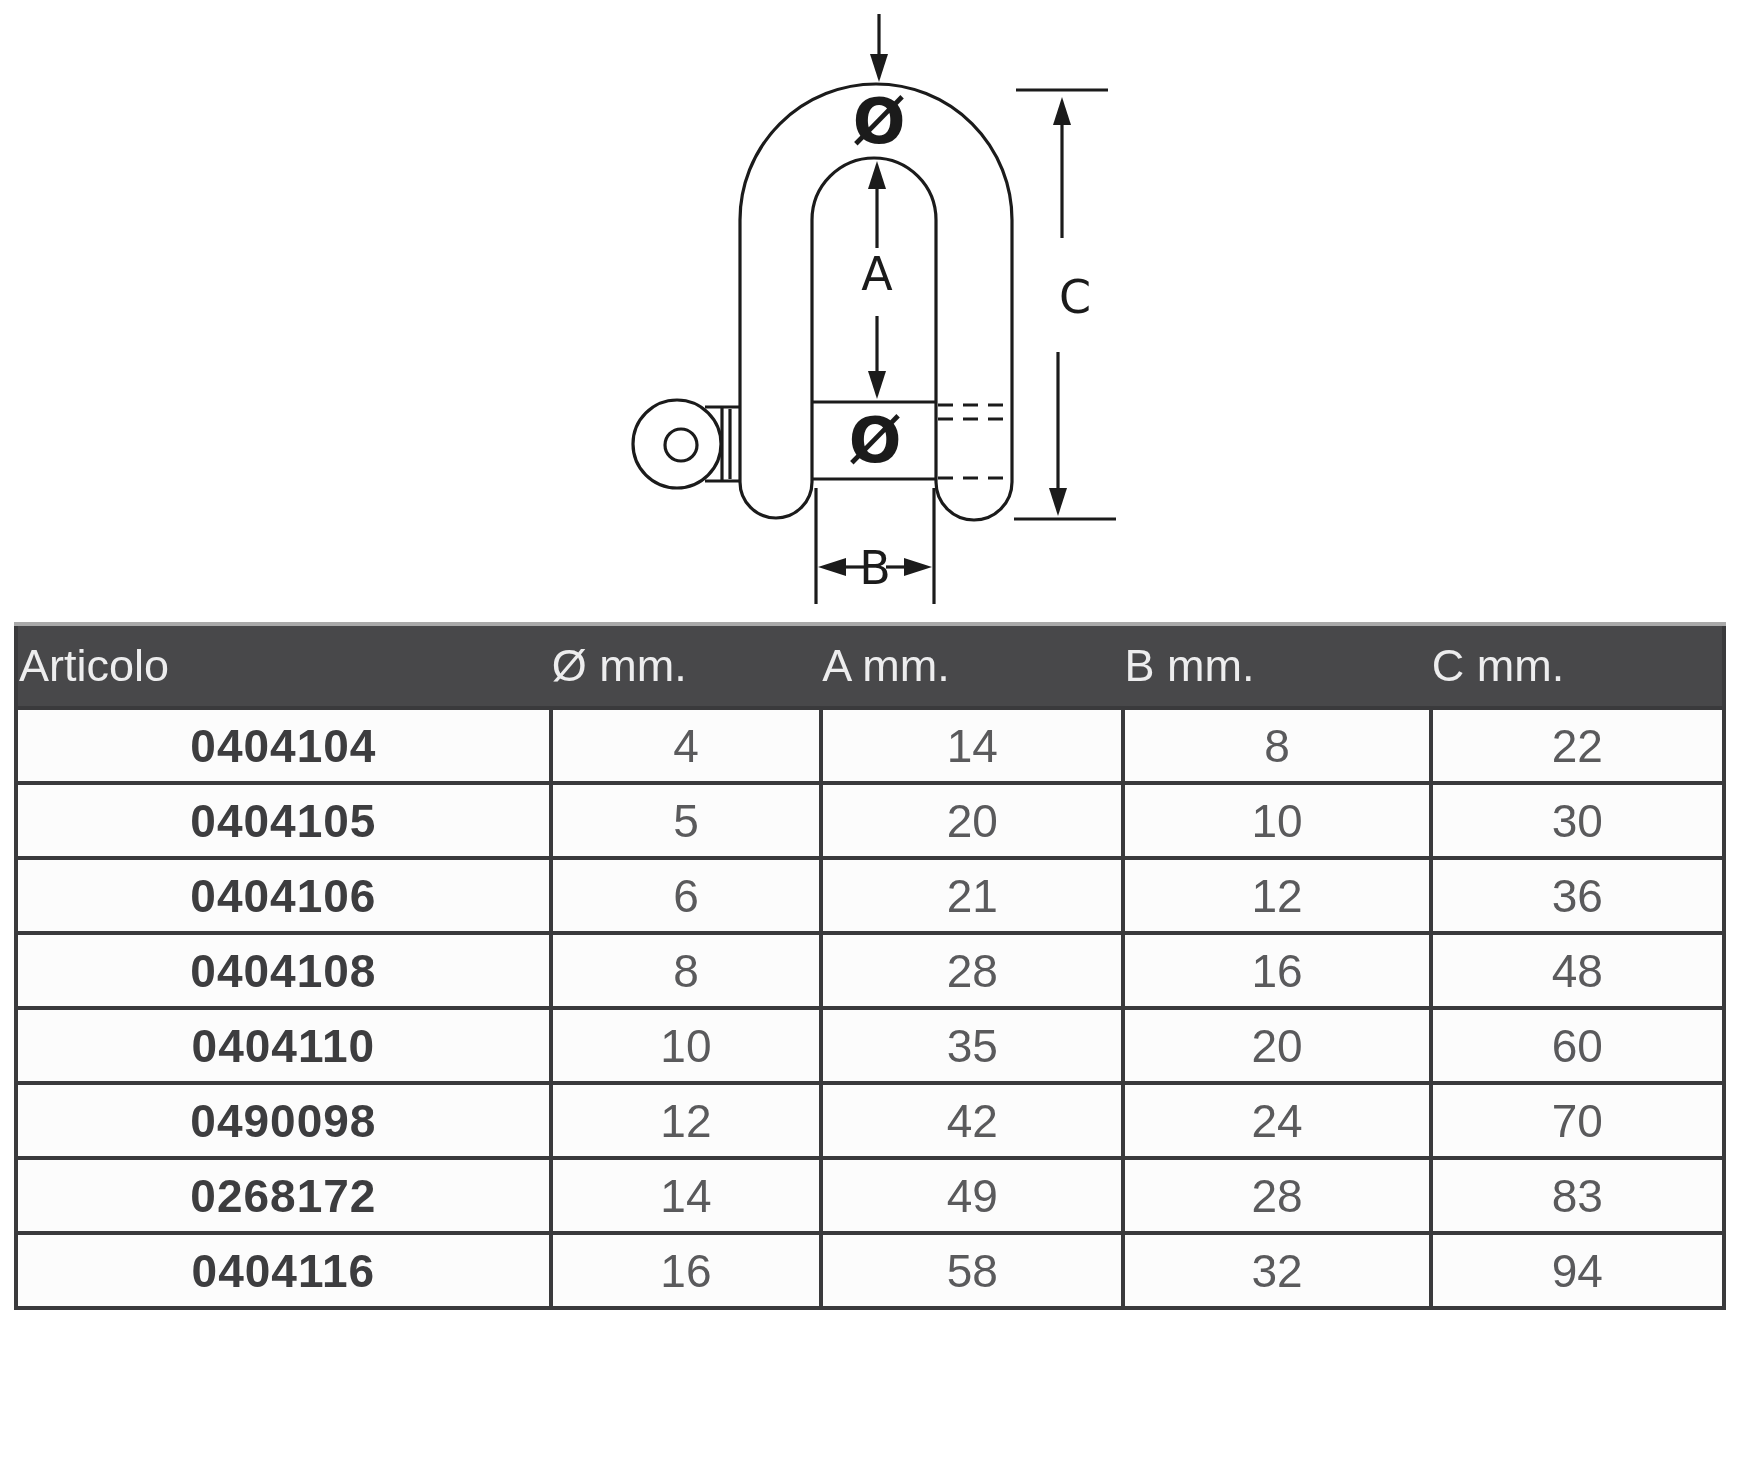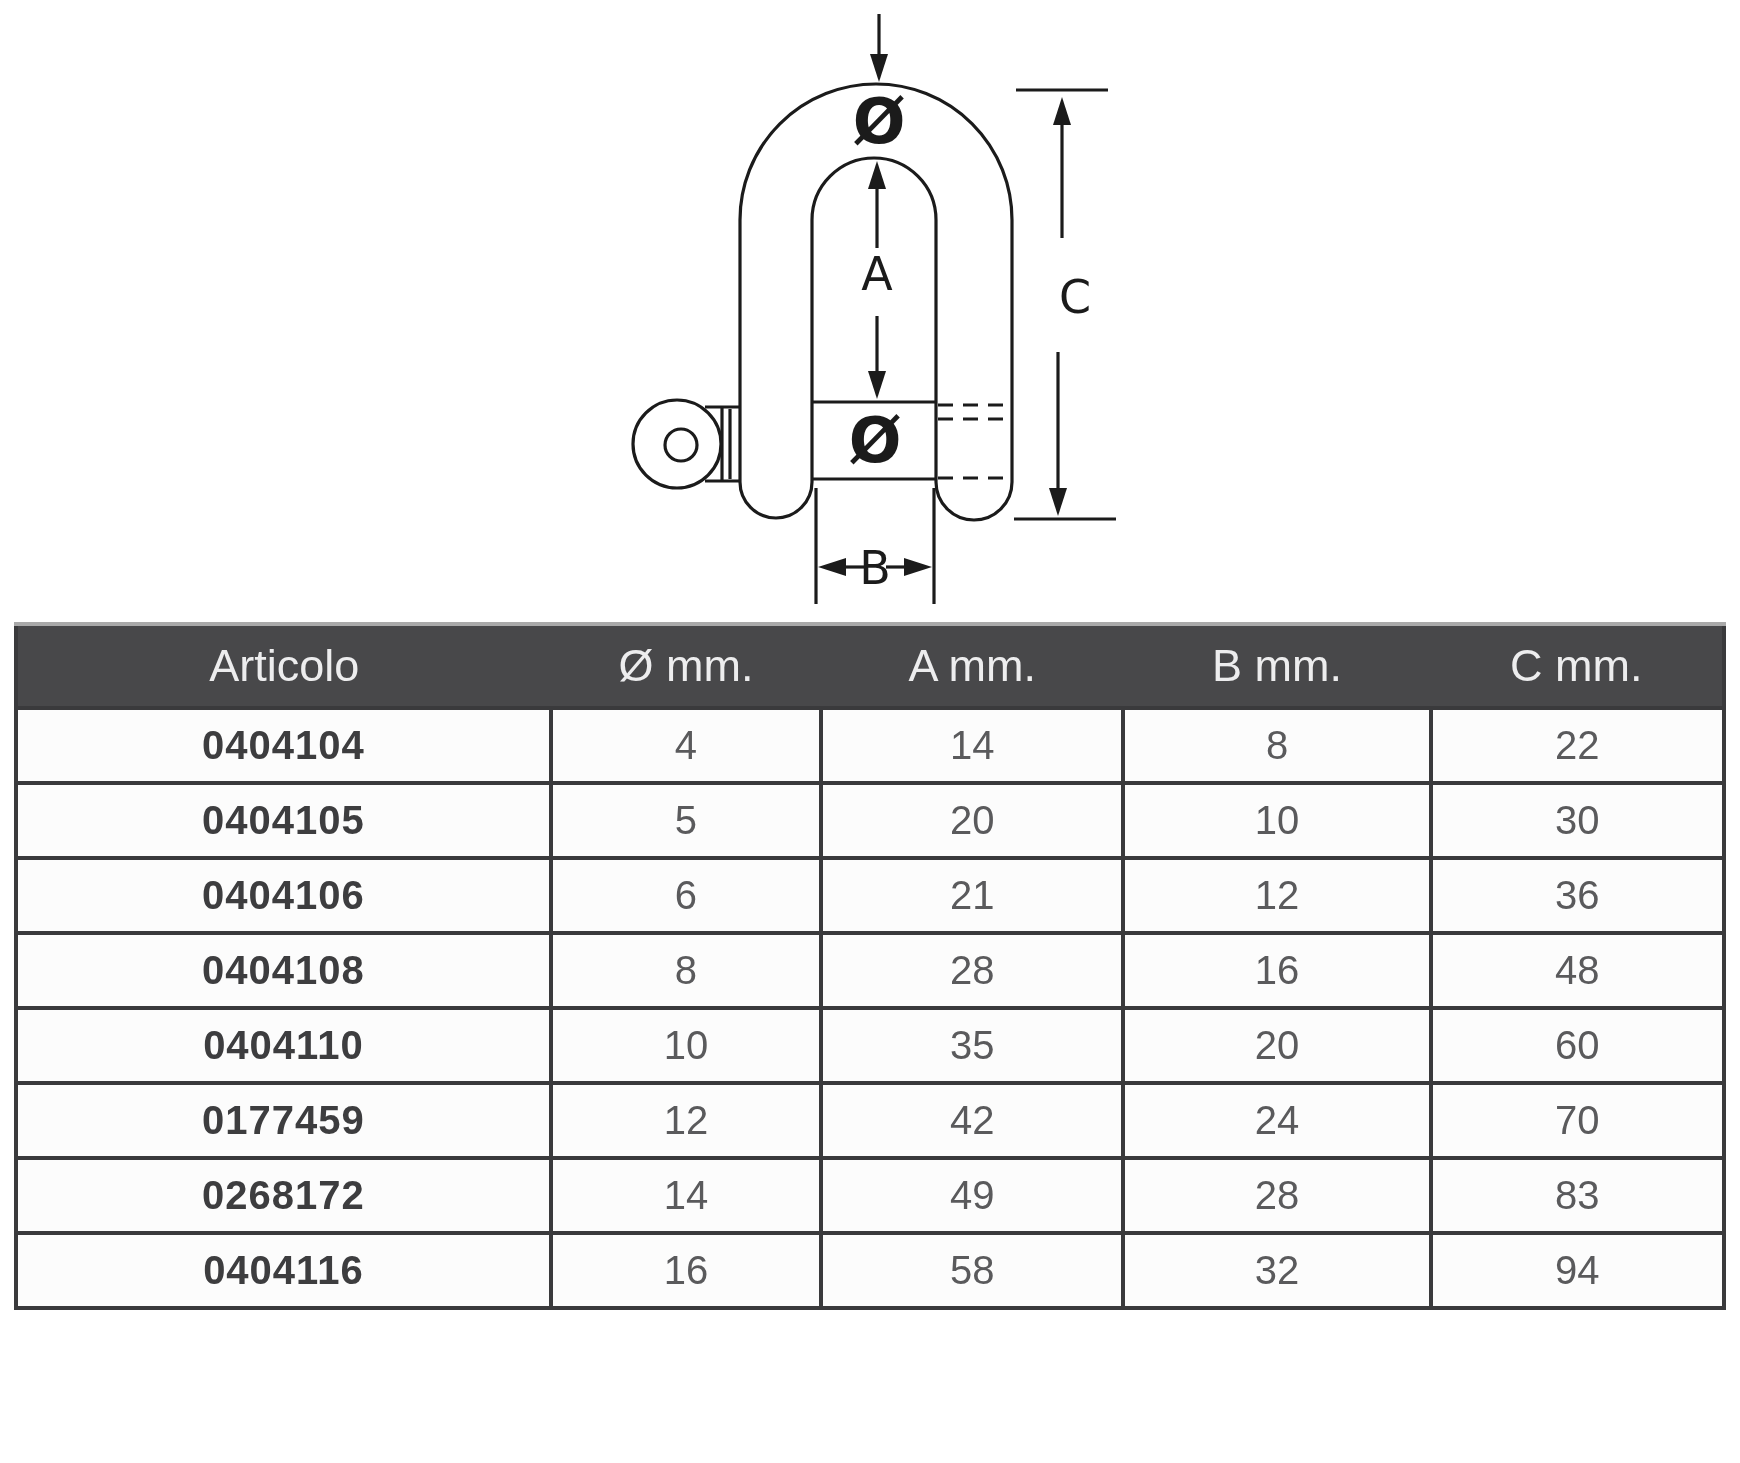--- a/index.html
+++ b/index.html
@@ -20,26 +20,26 @@
   .table-wrap{
     position:absolute;left:14px;top:622px;width:1712px;
     border-top:4px solid var(--top_strip,#a9a9a9);
   }
   table.spec{
     border-collapse:collapse;table-layout:fixed;width:1712px;
     border:4px solid var(--grid,#3a3a3c);border-top:none;
   }
   table.spec th{
     background:var(--header_bg,#48484a);color:var(--header_text,#ededee);
-    height:78px;font-size:45px;font-weight:400;text-align:center;border:none;
+    height:78px;font-size:45px;font-weight:400;text-align:left;border:none;
   }
   table.spec td{
     border:4px solid var(--grid,#3a3a3c);background:var(--cell_bg,#fcfcfc);
     height:69px;text-align:center;vertical-align:middle;
-    font-size:40px;color:var(--value_text,#5a5a5c);
+    font-size:46px;color:var(--value_text,#5a5a5c);
   }
   table.spec td.article{
     font-weight:bold;color:var(--article_text,#3d3d3f);letter-spacing:1px;
   }
 </style>
 </head>
 <body>
 
 <div class="stage">
 
@@ -153,21 +153,21 @@
             <td>48</td>
           </tr>
           <tr>
             <td class="article">0404110</td>
             <td>10</td>
             <td>35</td>
             <td>20</td>
             <td>60</td>
           </tr>
           <tr>
-            <td class="article">0177459</td>
+            <td class="article">0490098</td>
             <td>12</td>
             <td>42</td>
             <td>24</td>
             <td>70</td>
           </tr>
           <tr>
             <td class="article">0268172</td>
             <td>14</td>
             <td>49</td>
             <td>28</td>

